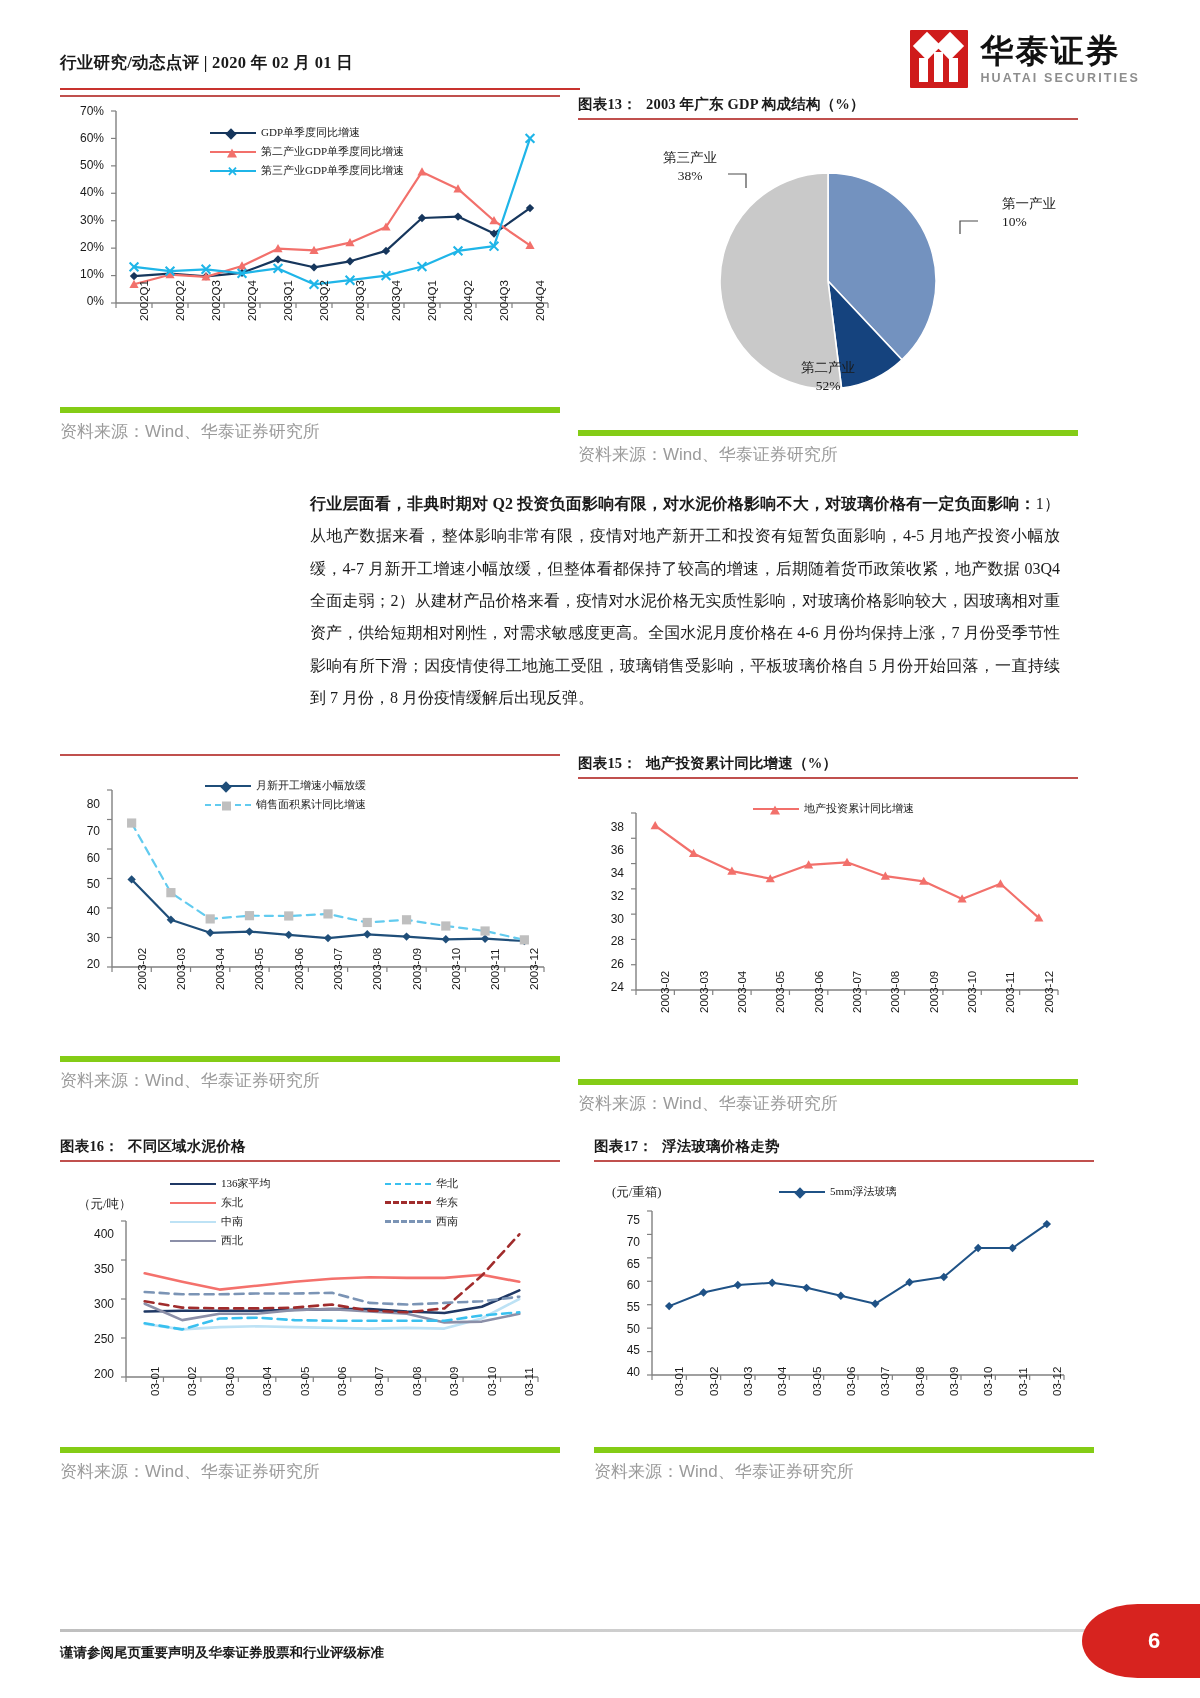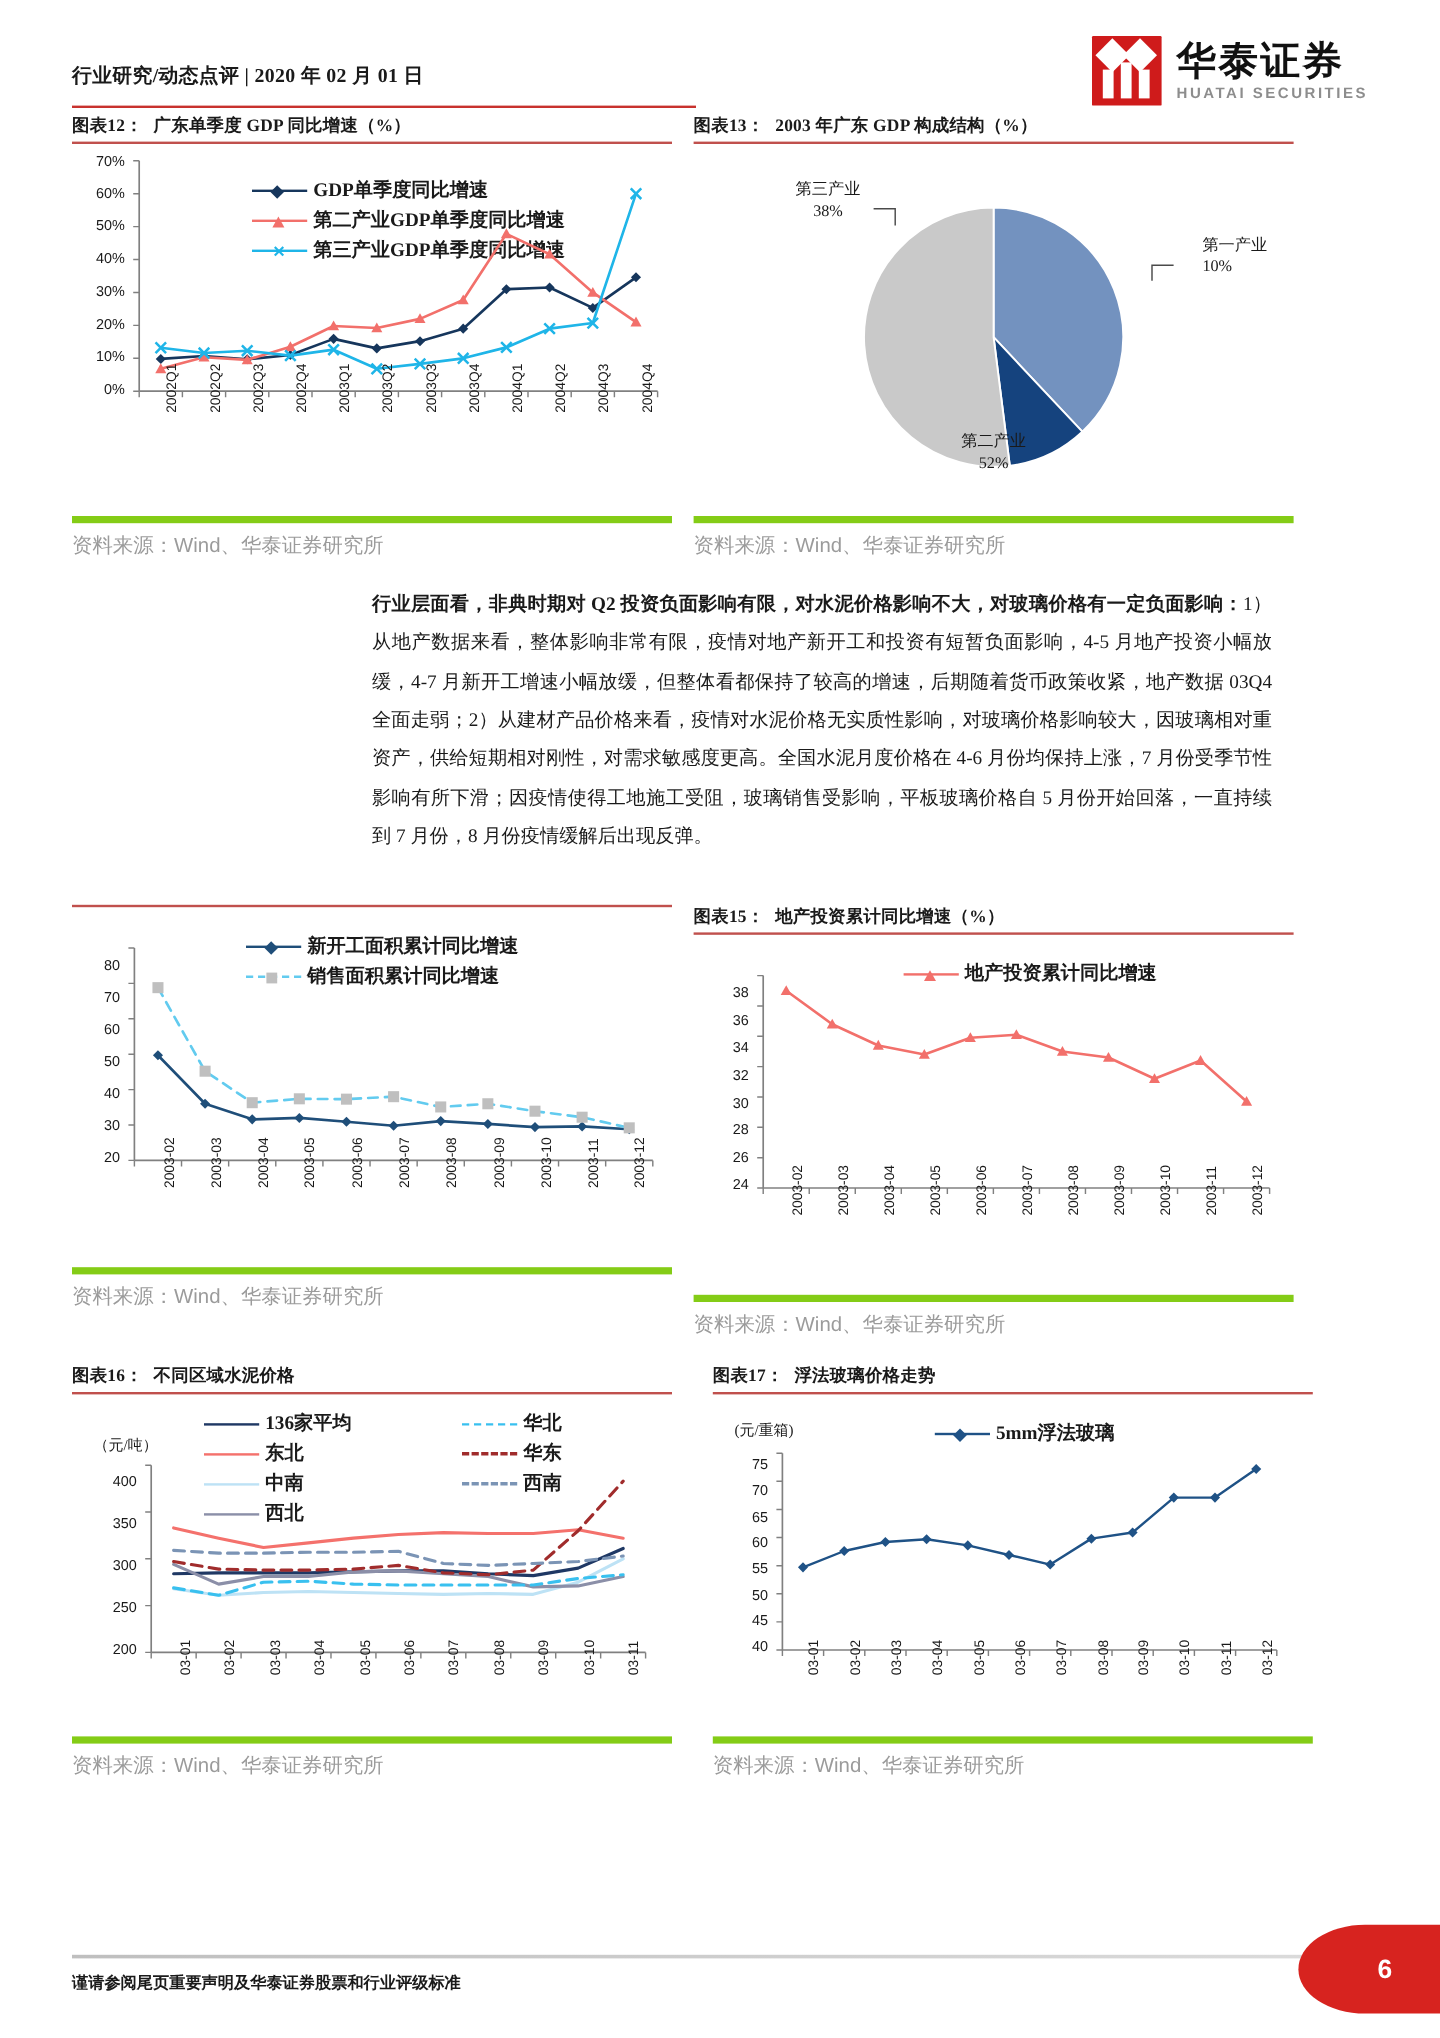--- a/index.html
+++ b/index.html
@@ -41,21 +41,21 @@
   .fig-body { position:relative; height:300px; }
   .fig-src { font-size:17px; color:#9b9b9b; font-family:Liberation Sans, sans-serif;
              border-top:6px solid #84cc16; padding-top:7px; margin-top:4px; }
 
   
   .legend { position:absolute; font-family:"Liberation Serif",serif; font-size:12.5px; }
   .legend-row { display:flex; align-items:center; gap:5px; margin-bottom:4px; white-space:nowrap; }
   .lg-line { width:46px; height:0; border-top-width:2.4px; border-top-style:solid; position:relative; }
   .lg-line.dash { border-top-style:dashed; }
   .lg-mark { position:absolute; left:17px; top:50%; transform:translateY(-50%); }
-  .lg-label { font-size:16px;font-weight:bold; }
+  .lg-label { font-size:11px; }
   .dia { width:8px; height:8px; transform:translateY(-50%) rotate(45deg); }
   .sq  { width:9px; height:9px; transform:translateY(-50%); }
   .tri { width:0; height:0; border-left:5px solid transparent; border-right:5px solid transparent; }
   .xx  { font-size:13px; font-weight:bold; line-height:1; transform:translateY(-52%); }
 
   
   .ylabels { position:absolute; font-family:"Liberation Sans",sans-serif; font-size:12px; color:#1a1a1a; text-align:right; }
   .ylabels div { position:absolute; right:0; transform:translateY(-50%); white-space:nowrap; }
   .xlabels { position:absolute; font-family:"Liberation Sans",sans-serif; font-size:11.5px; color:#1a1a1a; }
   .xlabels span { position:absolute; transform-origin:left top; transform:rotate(-90deg); white-space:nowrap; }
@@ -99,23 +99,20 @@
       <div class="logo-text">
         <div class="logo-cn">华泰证券</div>
         <div class="logo-en">HUATAI SECURITIES</div>
       </div>
     </div>
   </div>
 
   <div class="fig-row">
 
     <div class="fig">
-      <div class="fig-title">
-        <span class="num">图表12：</span><span>广东单季度 GDP 同比增速（%）</span>
-      </div>
       <div class="fig-rule"></div>
       <div class="fig-body">
         <div class="legend" style="left:150px; top:22px;">
           <div class="legend-row">
             <span class="lg-line" style="border-top-color:#16365c;">
               <span class="lg-mark dia" style="background:#16365c;"></span>
             </span>
             <span class="lg-label">GDP单季度同比增速</span>
           </div>
           <div class="legend-row">
@@ -254,21 +251,21 @@
   <div class="fig-row" style="margin-top:40px;">
 
     <div class="fig">
       <div class="fig-rule"></div>
       <div class="fig-body" style="height:290px;">
         <div class="legend" style="left:145px; top:16px;">
           <div class="legend-row">
             <span class="lg-line" style="border-top-color:#1f4e79;">
               <span class="lg-mark dia" style="background:#1f4e79;"></span>
             </span>
-            <span class="lg-label">新开工面积累计同比增速</span>
+            <span class="lg-label">月新开工增速小幅放缓</span>
           </div>
           <div class="legend-row">
             <span class="lg-line dash" style="border-top-color:#62cbef;">
               <span class="lg-mark sq" style="background:#bfbfbf;"></span>
             </span>
             <span class="lg-label">销售面积累计同比增速</span>
           </div>
         </div>
         <div class="ylabels" id="f14y" style="left:0; top:34px; width:40px; height:175px;">
             <div style="top: 168px;">20</div>

